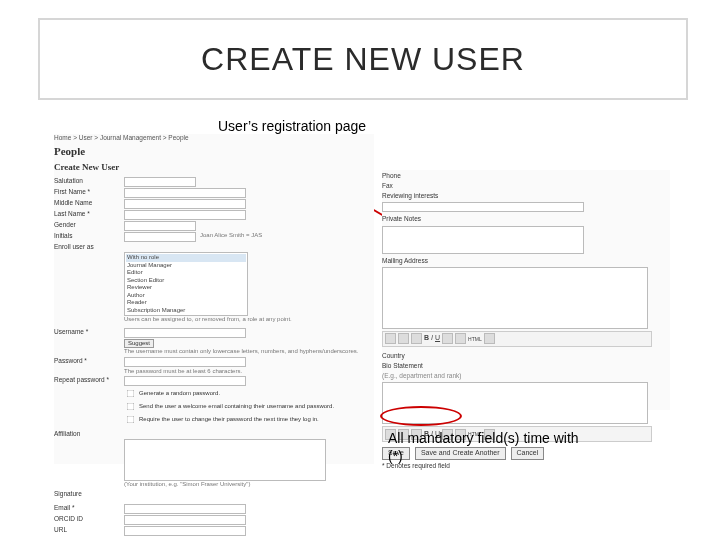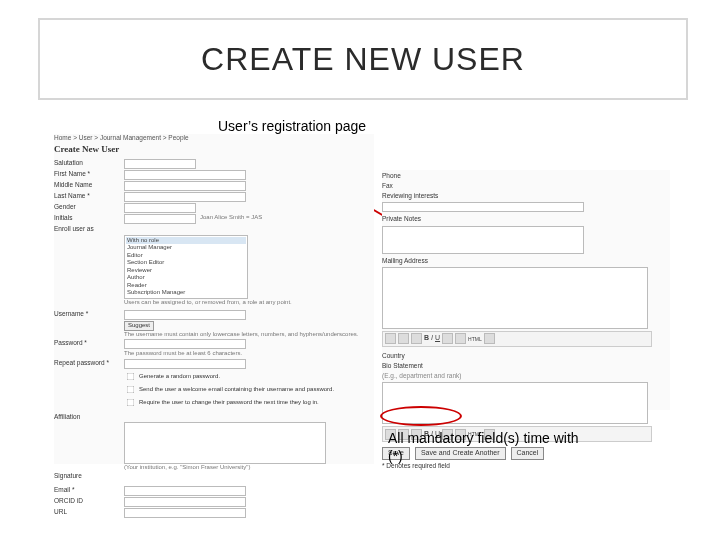--- a/index.html
+++ b/index.html
@@ -47,20 +47,21 @@
 
   <div class="caption-top">User’s registration page for new user</div>
 
   <svg class="arrows" width="220" height="120">
     <line x1="70" y1="0" x2="0" y2="108" stroke="#c00" stroke-width="2"></line>
     <line x1="70" y1="0" x2="190" y2="70" stroke="#c00" stroke-width="2"></line>
   </svg>
 
   <div class="sshot sshot-left">
     <div class="crumbs">Home &gt; User &gt; Journal Management &gt; People</div>
+    <div class="ppl">People</div>
     <div class="cnu">Create New User</div>
 
     <div class="row">
         <div class="lab">Salutation</div>
         <div class="fld sm"></div>
       </div>
     <div class="row">
         <div class="lab">First Name *</div>
         <div class="fld"></div>
       </div>

